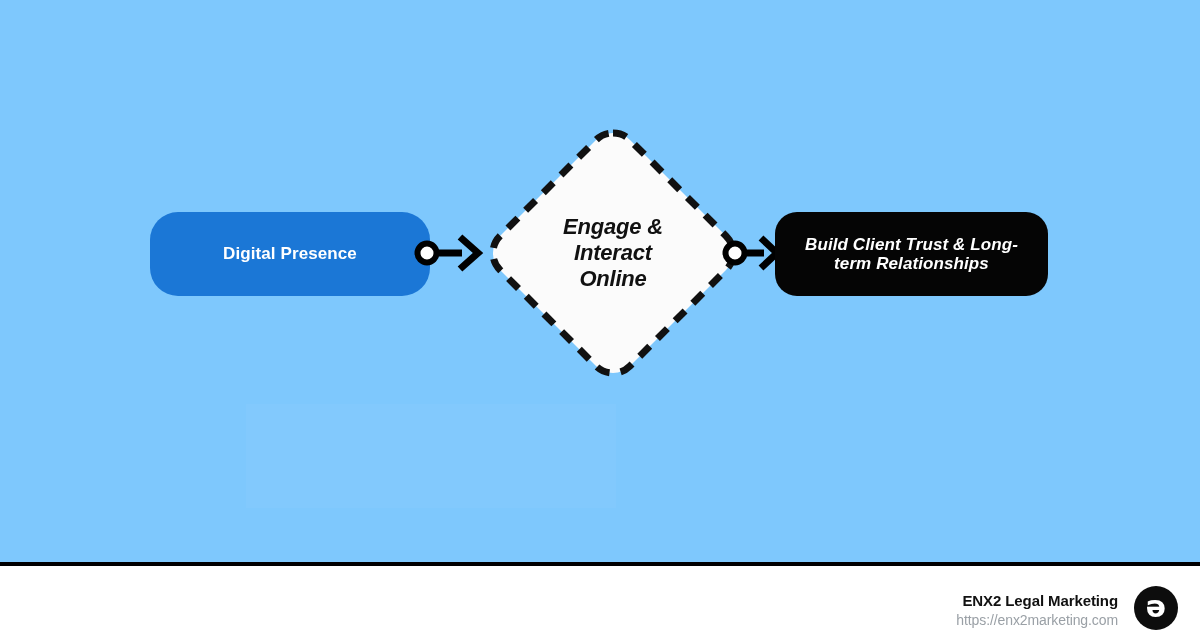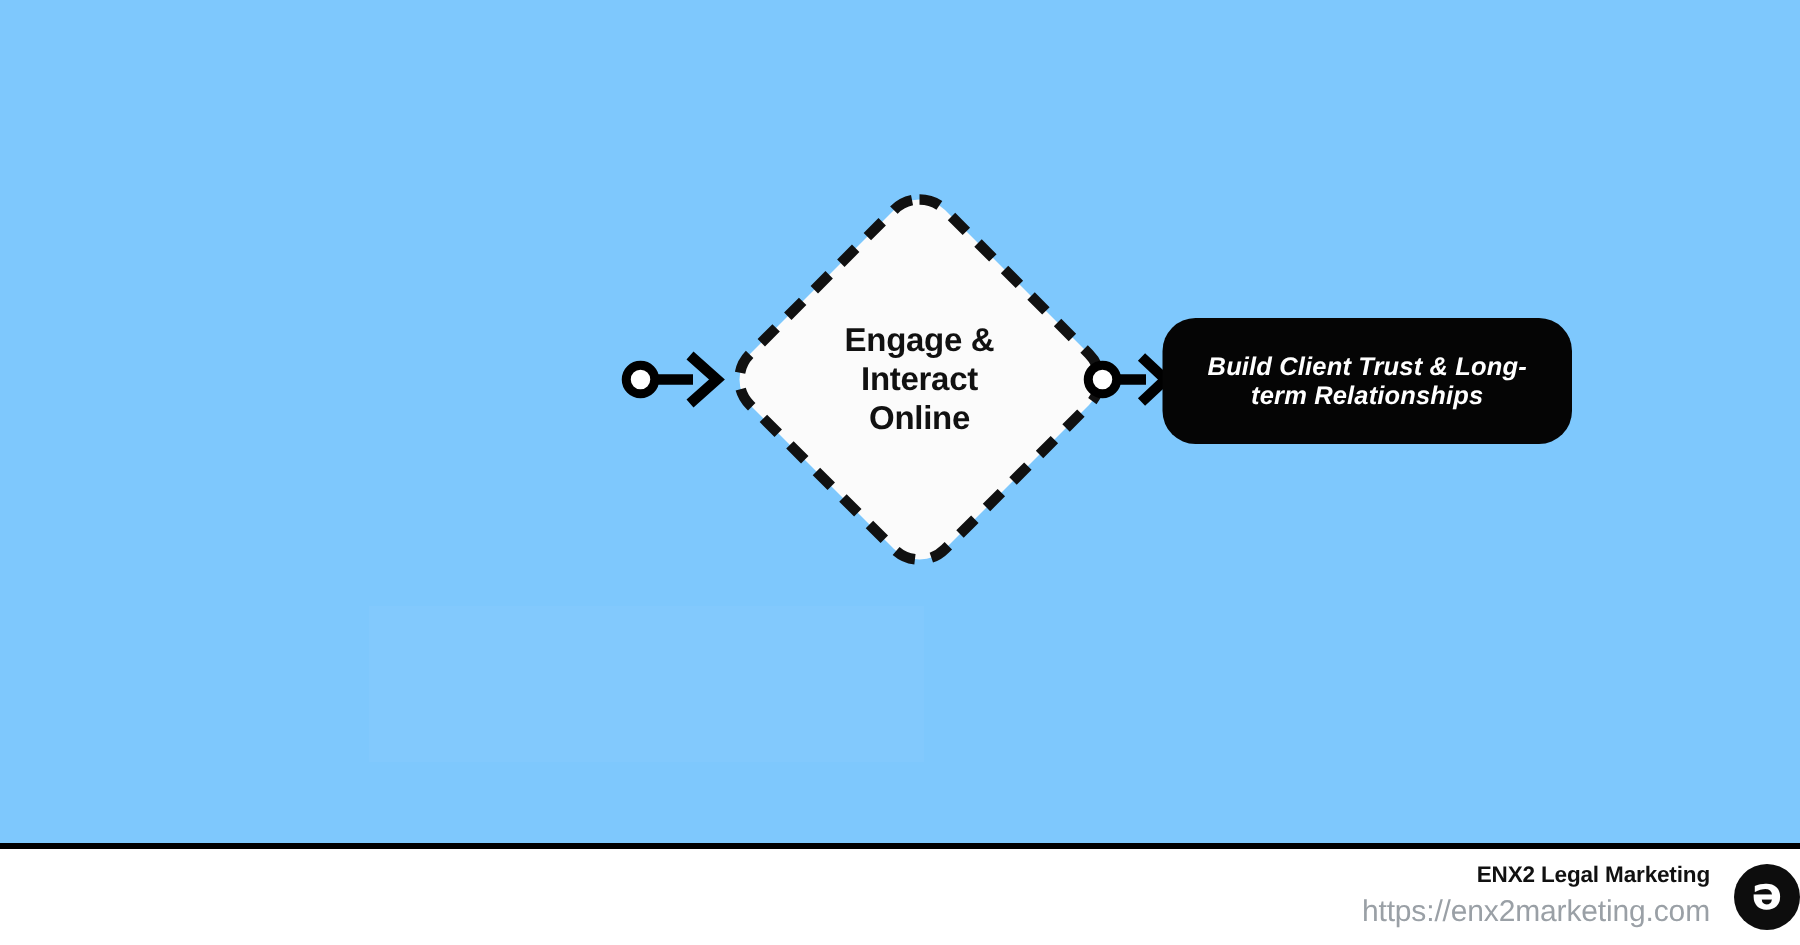--- a/index.html
+++ b/index.html
@@ -117,57 +117,59 @@
     display: flex;
     align-items: center;
     justify-content: center;
     text-align: center;
     color: #111111;
     font-size: 22px;
     font-weight: bold;
     line-height: 1.18;
     letter-spacing: -0.2px;
     white-space: pre-line;
+    font-style: italic;
   }
 
   
   .connector {
     position: absolute;
   }
   .connector svg { display: block; }
 
   .connector-1 { left: 414px; top: 228px; }
   .connector-2 { left: 722px; top: 228px; }
 
   
   .footer {
     position: absolute;
     left: 0;
     top: 566px;
     width: 1200px;
     height: 64px;
     background: #ffffff;
     display: flex;
-    align-items: center;
+    align-items: flex-end;
     justify-content: flex-end;
+    padding-right: 22px;
     box-sizing: border-box;
   }
   .footer-text {
     text-align: right;
     margin-right: 16px;
   }
   .footer-brand {
     font-size: 15px;
     font-weight: bold;
     color: #111111;
     line-height: 1.35;
     letter-spacing: -0.1px;
   }
   .footer-url {
-    font-size: 20px;
+    font-size: 14px;
     color: #9aa0a6;
     line-height: 1.35;
     letter-spacing: -0.1px;
   }
   .footer-logo {
     width: 44px;
     height: 44px;
     border-radius: 50%;
     background: #0d0d0d;
     display: flex;
@@ -186,20 +188,23 @@
 </style>
 </head>
 <body>
 
 <div id="screenshot">
 
   <div class="canvas">
 
     <div class="canvas-watermark"></div>
 
+    <div class="node node-start">
+      <span class="node-label">Digital Presence</span>
+    </div>
 
     <div class="connector connector-1">
       <svg width="72" height="50" viewBox="0 0 72 50" aria-hidden="true">
         <line x1="14" y1="25" x2="48" y2="25" stroke="#000000" stroke-width="7" stroke-linecap="butt"></line>
         <circle cx="13" cy="25" r="9.5" fill="#ffffff" stroke="#000000" stroke-width="6"></circle>
         <polyline points="46,9 64,25 46,41" fill="none" stroke="#000000" stroke-width="7" stroke-linecap="butt" stroke-linejoin="miter"></polyline>
       </svg>
     </div>
 
     <div class="node-diamond">

